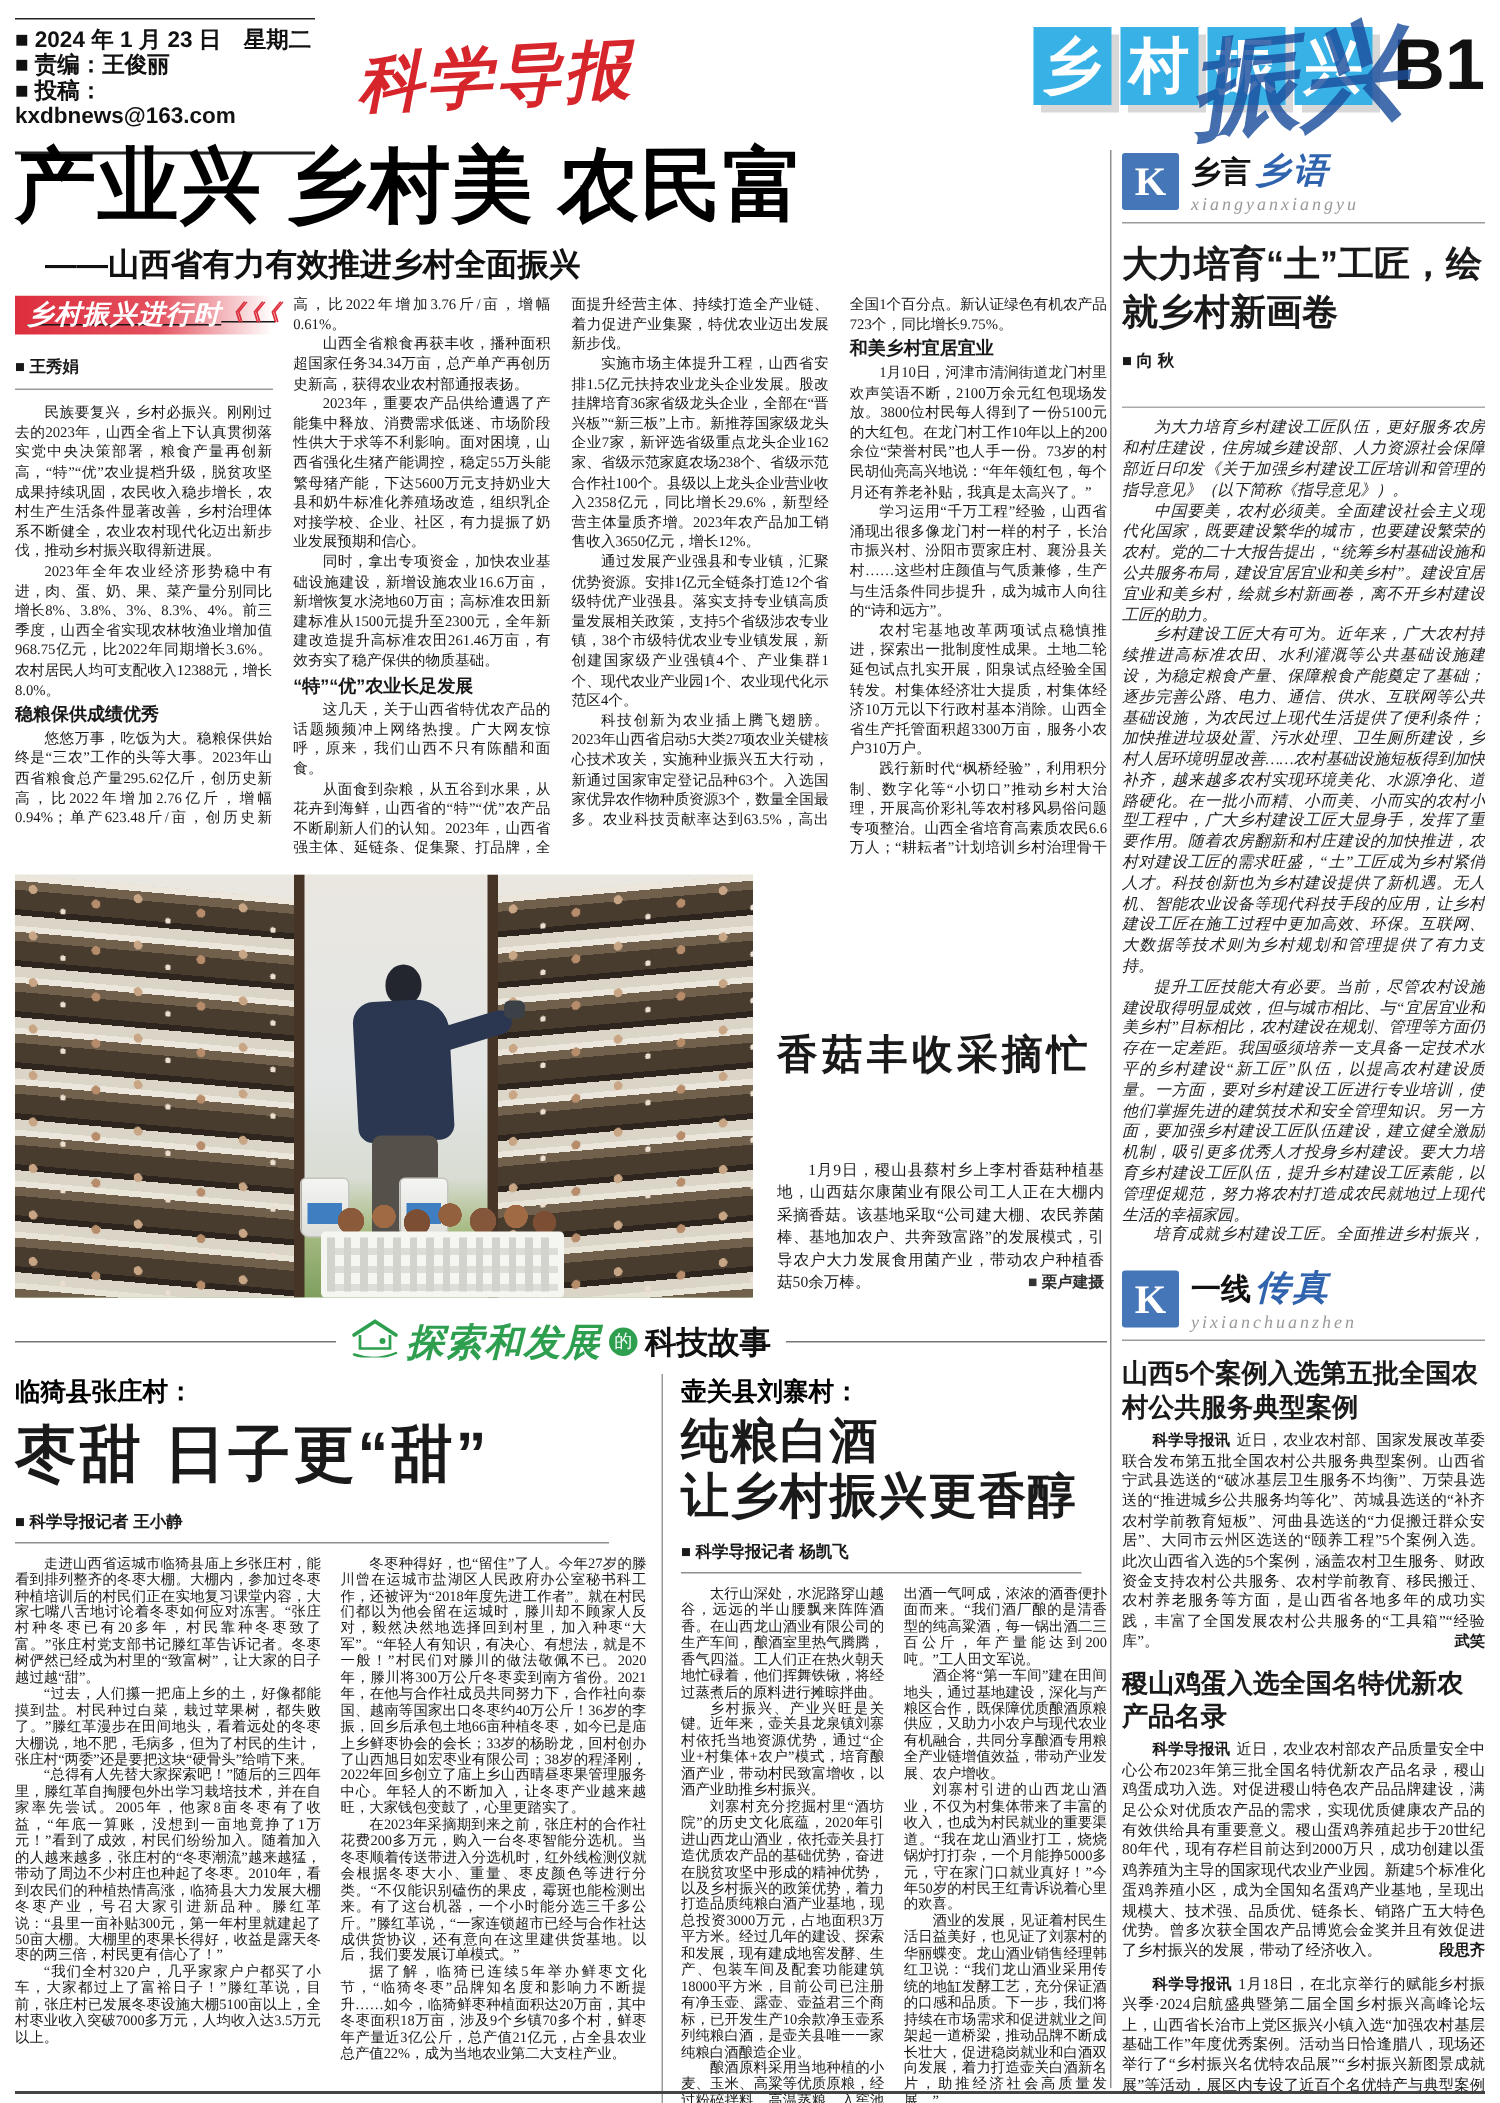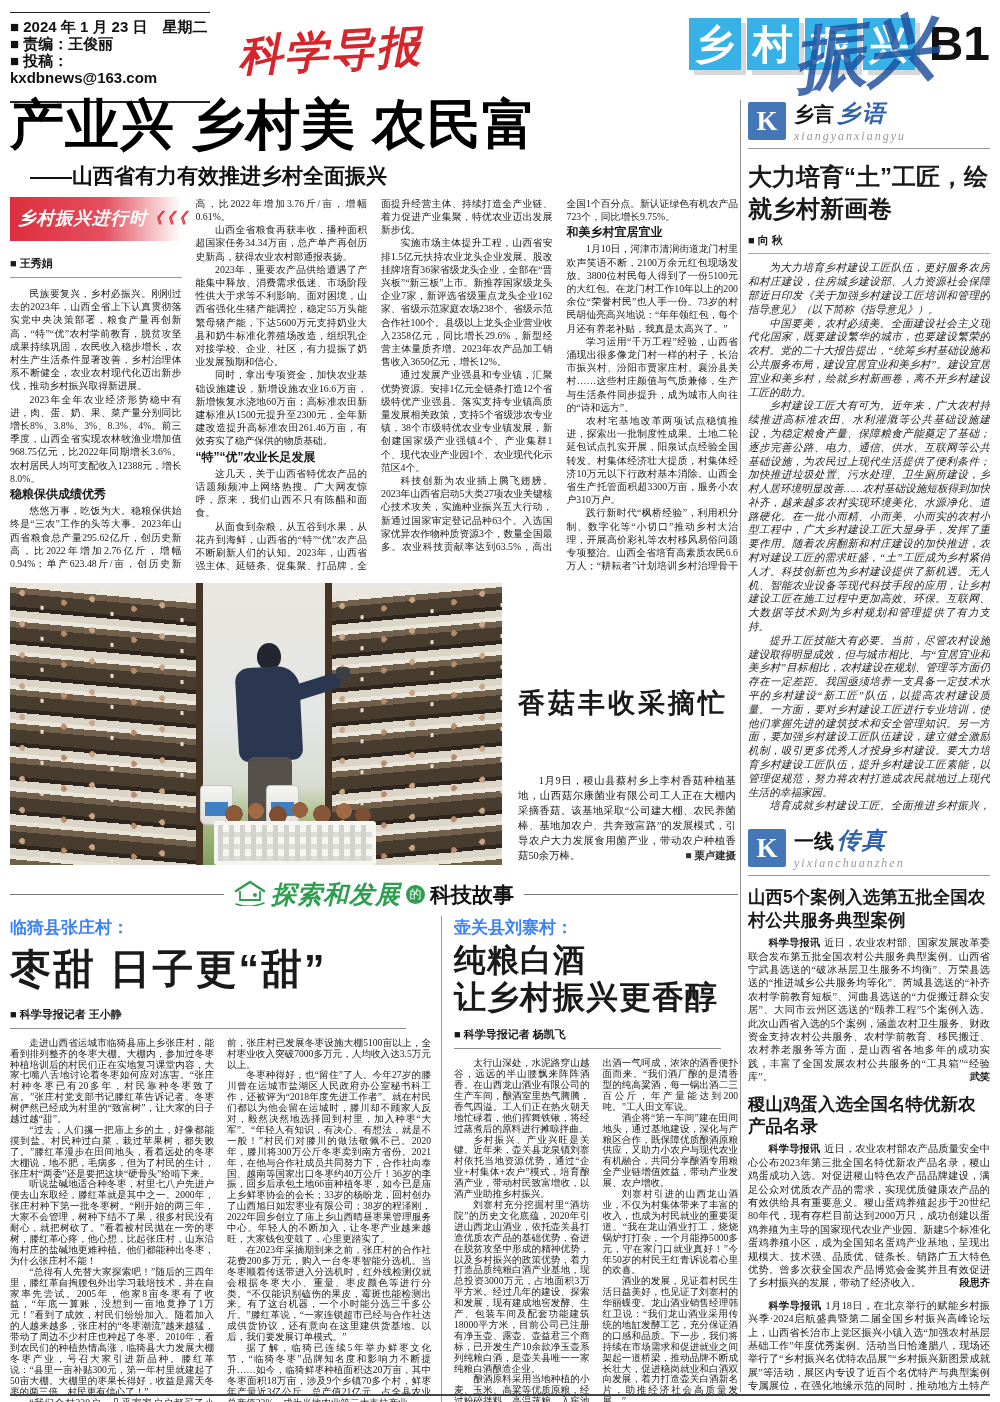--- a/index.html
+++ b/index.html
@@ -14,21 +14,21 @@
   .tiles{display:flex;gap:6px;position:relative;}
   .tile{width:52px;height:52px;background:#38b2e6;box-shadow:5px 5px 0 #d8d8d8;color:#fff;font-family:"Liberation Sans",sans-serif;font-weight:bold;font-size:40px;line-height:52px;text-align:center;}
   .tile-accent{position:absolute;left:104px;top:-10px;font-size:72px;font-weight:bold;font-style:italic;color:#1d4f9e;opacity:.82;transform:rotate(-6deg);pointer-events:none;font-family:"Liberation Serif",serif;}
   .page-no{font-size:48px;font-weight:bold;color:#111;font-family:"Liberation Sans",sans-serif;}
 
   
   .main{position:absolute;left:10px;top:96px;width:728px;}
   .lead-title{font-family:"Liberation Sans","DejaVu Sans",sans-serif;font-weight:900;font-size:54px;line-height:1.05;letter-spacing:1px;color:#000000;}
   .lead-subtitle{font-family:"Liberation Sans",sans-serif;font-weight:bold;font-size:21px;margin:9px 0 7px 20px;color:#111;}
   .lead-cols{column-count:4;column-gap:14px;height:378px;overflow:hidden;text-align:justify;font-size:9.8px;line-height:13.2px;color:#191919;}
-  .progress-banner{height:44px;display:flex;align-items:center;justify-content:space-between;padding:0 3px 0 8px;background:linear-gradient(90deg,#dd2e3d 0%,#e4505e 55%,#f4bcc0 82%,#ffffff 100%);margin-bottom:14px;break-inside:avoid;}
+  .progress-banner{height:26px;display:flex;align-items:center;justify-content:space-between;padding:0 3px 0 8px;background:linear-gradient(90deg,#dd2e3d 0%,#e4505e 55%,#f4bcc0 82%,#ffffff 100%);margin-bottom:14px;break-inside:avoid;text-decoration:underline;}
   .progress-banner .bn-text{color:#fff;font-weight:bold;font-style:italic;font-size:17.5px;font-family:"Liberation Sans",sans-serif;letter-spacing:1px;white-space:nowrap;}
   .progress-banner .bn-marks{color:#dd2e3d;font-weight:bold;font-style:italic;font-size:15px;letter-spacing:-3px;}
   .lead-author{font-family:"Liberation Sans",sans-serif;font-weight:bold;font-size:11px;padding:2px 0 7px;border-bottom:1.5px solid #9a9a9a;margin-bottom:9px;break-inside:avoid;}
   .lb{margin:0;}
   .lb.p{text-indent:2em;}
   .lb.h{font-family:"Liberation Sans",sans-serif;font-weight:bold;font-size:12px;margin:3px 0;text-indent:0;}
 
   
   .photo-row{display:flex;margin-top:8px;height:282px;}
   .photo{width:492px;flex:none;position:relative;overflow:hidden;background:linear-gradient(180deg,#eae7e0 0%,#e3e6e5 48%,#d8dcd2 72%,#a7bb82 84%,#7f9f5f 100%);}
@@ -61,41 +61,41 @@
   .badge-rule{flex:1;border-top:1px solid #777;}
   .badge{display:flex;align-items:center;gap:5px;white-space:nowrap;}
   .badge-brand{color:#2e9e4f;font-size:25px;font-weight:bold;font-style:italic;font-family:"Liberation Serif",serif;letter-spacing:1px;}
   .badge-de{background:#2e9e4f;color:#fff;border-radius:50%;width:19px;height:19px;line-height:19px;text-align:center;font-size:12px;flex:none;}
   .badge-suffix{font-family:"Liberation Sans",sans-serif;font-weight:900;font-size:21px;color:#111;}
 
   
   .bottom-row{display:flex;margin-top:4px;height:504px;}
   .story-a{width:432px;flex:none;padding-right:10px;border-right:1px solid #999;}
   .story-b{flex:1;padding-left:12px;}
-  .kicker{font-family:"Liberation Sans",sans-serif;font-weight:bold;font-size:17px;color:#3b82f6;}
+  .kicker{font-family:"Liberation Sans",sans-serif;font-weight:bold;font-size:17px;color:#000000;}
   .title-a{font-family:"Liberation Sans",sans-serif;font-weight:900;font-size:41px;letter-spacing:2px;margin:3px 0 10px;}
   .title-b{font-family:"Liberation Sans",sans-serif;font-weight:900;font-size:32px;line-height:1.18;letter-spacing:1px;margin:3px 0 10px;}
   .story-author{font-family:"Liberation Sans",sans-serif;font-weight:bold;font-size:11px;padding-bottom:6px;border-bottom:1.5px solid #8d8d8d;margin-bottom:9px;width:94%;}
   .body-2col{column-count:2;column-gap:13px;text-align:justify;font-size:9.6px;line-height:10.9px;overflow:hidden;color:#191919;}
   .body-2col.ha{height:392px;}
   .body-2col.hb{height:362px;}
   .body-2col p{text-indent:2em;margin:0;}
 
   
   .v-sep{position:absolute;left:740px;top:100px;height:1292px;width:1px;background:#8f8f8f;}
   .sidebar{position:absolute;left:748px;top:98px;width:242px;height:1296px;overflow:hidden;}
   .sec-head{display:flex;align-items:center;gap:8px;border-bottom:1px solid #9a9a9a;padding-bottom:4px;}
   .k-box{width:38px;height:38px;flex:none;background:#4576b8;color:#fff;font-family:"Liberation Serif",serif;font-weight:bold;font-size:27px;line-height:38px;text-align:center;border-radius:2px;}
   .sec-names{display:flex;flex-direction:column;}
   .sec-name-row{display:flex;align-items:baseline;gap:3px;}
   .sec-black{font-family:"Liberation Sans",sans-serif;font-weight:900;font-size:20px;color:#111;}
   .sec-blue{font-family:"Liberation Serif",serif;font-weight:bold;font-style:italic;font-size:23px;color:#2f63ad;letter-spacing:2px;}
   .sec-pinyin{font-family:"Liberation Serif",serif;font-style:italic;font-size:12px;color:#999;letter-spacing:2px;}
   .xy-title{font-family:"Liberation Sans",sans-serif;font-weight:900;font-size:24px;line-height:1.32;margin:12px 0 9px;}
-  .xy-author{font-family:"Liberation Sans",sans-serif;font-weight:bold;font-size:11px;border-bottom:1px solid #aaa;padding-bottom:5px;margin-bottom:7px;}
+  .xy-author{font-family:"Liberation Sans",sans-serif;font-weight:bold;font-size:11px;border-bottom:1px solid #aaa;padding-bottom:23px;margin-bottom:7px;}
   .xy-body{font-style:italic;font-size:10.6px;line-height:13.8px;text-align:justify;height:552px;overflow:hidden;color:#222;margin-bottom:12px;}
   .xy-body p{text-indent:2em;margin:0;}
   .briefs{margin-top:10px;}
   .brief{margin-bottom:9px;}
   .brief-title{font-family:"Liberation Sans",sans-serif;font-weight:900;font-size:17.5px;line-height:1.28;margin:7px 0 5px;}
   .brief-text{font-size:10.2px;line-height:13.4px;text-align:justify;text-indent:2em;}
   .brief-lead{font-family:"Liberation Sans",sans-serif;font-weight:bold;margin-right:4px;font-style:normal;}
   .brief-sign{float:right;font-family:"Liberation Sans",sans-serif;font-weight:bold;margin-left:6px;}
 
   .page-bottom-rule{position:absolute;left:10px;right:10px;bottom:6px;height:2px;background:#444;}
@@ -128,21 +128,21 @@
   <div class="lead-subtitle">——山西省有力有效推进乡村全面振兴</div>
 
   <div class="lead-cols">
     <div class="progress-banner">
       <span class="bn-text">乡村振兴进行时</span>
       <span class="bn-marks">《《《</span>
     </div>
     <div class="lead-author">■ 王秀娟</div>
     <div>
 
-    <p class="lb p">民族要复兴，乡村必振兴。刚刚过去的2023年，山西全省上下认真贯彻落实党中央决策部署，粮食产量再创新高，“特”“优”农村学前教育，脱贫攻坚成果持续巩固，农民收入稳步增长，农村生产生活条件显著改善，乡村治理体系不断健全，农业农村现代化迈出新步伐，推动乡村振兴取得新进展。</p>
+    <p class="lb p">民族要复兴，乡村必振兴。刚刚过去的2023年，山西全省上下认真贯彻落实党中央决策部署，粮食产量再创新高，“特”“优”农业提档升级，脱贫攻坚成果持续巩固，农民收入稳步增长，农村生产生活条件显著改善，乡村治理体系不断健全，农业农村现代化迈出新步伐，推动乡村振兴取得新进展。</p>
         <p class="lb p">2023年全年农业经济形势稳中有进，肉、蛋、奶、果、菜产量分别同比增长8%、3.8%、3%、8.3%、4%。前三季度，山西全省实现农林牧渔业增加值968.75亿元，比2022年同期增长3.6%。农村居民人均可支配收入12388元，增长8.0%。</p>
         <p class="lb h">稳粮保供成绩优秀</p>
         <p class="lb p">悠悠万事，吃饭为大。稳粮保供始终是“三农”工作的头等大事。2023年山西省粮食总产量295.62亿斤，创历史新高，比2022年增加2.76亿斤，增幅0.94%；单产623.48斤/亩，创历史新高，比2022年增加3.76斤/亩，增幅0.61%。</p>
         <p class="lb p">山西全省粮食再获丰收，播种面积超国家任务34.34万亩，总产单产再创历史新高，获得农业农村部通报表扬。</p>
         <p class="lb p">2023年，重要农产品供给遭遇了产能集中释放、消费需求低迷、市场阶段性供大于求等不利影响。面对困境，山西省强化生猪产能调控，稳定55万头能繁母猪产能，下达5600万元支持奶业大县和奶牛标准化养殖场改造，组织乳企对接学校、企业、社区，有力提振了奶业发展预期和信心。</p>
         <p class="lb p">同时，拿出专项资金，加快农业基础设施建设，新增设施农业16.6万亩，新增恢复水浇地60万亩；高标准农田新建标准从1500元提升至2300元，全年新建改造提升高标准农田261.46万亩，有效夯实了稳产保供的物质基础。</p>
         <p class="lb h">“特”“优”农业长足发展</p>
         <p class="lb p">这几天，关于山西省特优农产品的话题频频冲上网络热搜。广大网友惊呼，原来，我们山西不只有陈醋和面食。</p>
         <p class="lb p">从面食到杂粮，从五谷到水果，从花卉到海鲜，山西省的“特”“优”农产品不断刷新人们的认知。2023年，山西省强主体、延链条、促集聚、打品牌，全面提升经营主体、持续打造全产业链、着力促进产业集聚，特优农业迈出发展新步伐。</p>
         <p class="lb p">实施市场主体提升工程，山西省安排1.5亿元扶持农业龙头企业发展。股改挂牌培育36家省级龙头企业，全部在“晋兴板”“新三板”上市。新推荐国家级龙头企业7家，新评选省级重点龙头企业162家、省级示范家庭农场238个、省级示范合作社100个。县级以上龙头企业营业收入2358亿元，同比增长29.6%，新型经营主体量质齐增。2023年农产品加工销售收入3650亿元，增长12%。</p>
@@ -205,21 +205,20 @@
 
   <div class="bottom-row">
     <div class="story-a">
       <div class="kicker">临猗县张庄村：</div>
       <div class="title-a">枣甜  日子更“甜”</div>
       <div class="story-author">■ 科学导报记者 王小静</div>
       <div class="body-2col ha">
 
       <p>走进山西省运城市临猗县庙上乡张庄村，能看到排列整齐的冬枣大棚。大棚内，参加过冬枣种植培训后的村民们正在实地复习课堂内容，大家七嘴八舌地讨论着冬枣如何应对冻害。“张庄村种冬枣已有20多年，村民靠种冬枣致了富。”张庄村党支部书记滕红革告诉记者。冬枣树俨然已经成为村里的“致富树”，让大家的日子越过越“甜”。</p>
           <p>“过去，人们攥一把庙上乡的土，好像都能摸到盐。村民种过白菜，栽过苹果树，都失败了。”滕红革漫步在田间地头，看着远处的冬枣大棚说，地不肥，毛病多，但为了村民的生计，张庄村“两委”还是要把这块“硬骨头”给啃下来。</p>
-          <p>听说盐碱地适合种冬枣，村里七八户先进户便去山东取经，滕红革就是其中之一。2000年，张庄村种下第一批冬枣树。“刚开始的两三年，大家不会管理，树种下结不了果，很多村民没有耐心，就把树砍了。”看着被村民抛在一旁的枣树，滕红革心疼，他心想，比起张庄村，山东沿海村庄的盐碱地更难种植。他们都能种出冬枣，为什么张庄村不能！</p>
           <p>“总得有人先替大家探索吧！”随后的三四年里，滕红革自掏腰包外出学习栽培技术，并在自家率先尝试。2005年，他家8亩冬枣有了收益，“年底一算账，没想到一亩地竟挣了1万元！”看到了成效，村民们纷纷加入。随着加入的人越来越多，张庄村的“冬枣潮流”越来越猛，带动了周边不少村庄也种起了冬枣。2010年，看到农民们的种植热情高涨，临猗县大力发展大棚冬枣产业，号召大家引进新品种。滕红革说：“县里一亩补贴300元，第一年村里就建起了50亩大棚。大棚里的枣果长得好，收益是露天冬枣的两三倍，村民更有信心了！”</p>
           <p>“我们全村320户，几乎家家户户都买了小车，大家都过上了富裕日子！”滕红革说，目前，张庄村已发展冬枣设施大棚5100亩以上，全村枣业收入突破7000多万元，人均收入达3.5万元以上。</p>
           <p>冬枣种得好，也“留住”了人。今年27岁的滕川曾在运城市盐湖区人民政府办公室秘书科工作，还被评为“2018年度先进工作者”。就在村民们都以为他会留在运城时，滕川却不顾家人反对，毅然决然地选择回到村里，加入种枣“大军”。“年轻人有知识，有决心、有想法，就是不一般！”村民们对滕川的做法敬佩不已。2020年，滕川将300万公斤冬枣卖到南方省份。2021年，在他与合作社成员共同努力下，合作社向泰国、越南等国家出口冬枣约40万公斤！36岁的李振，回乡后承包土地66亩种植冬枣，如今已是庙上乡鲜枣协会的会长；33岁的杨盼龙，回村创办了山西旭日如宏枣业有限公司；38岁的程泽刚，2022年回乡创立了庙上乡山西晴昼枣果管理服务中心。年轻人的不断加入，让冬枣产业越来越旺，大家钱包变鼓了，心里更踏实了。</p>
           <p>在2023年采摘期到来之前，张庄村的合作社花费200多万元，购入一台冬枣智能分选机。当冬枣顺着传送带进入分选机时，红外线检测仪就会根据冬枣大小、重量、枣皮颜色等进行分类。“不仅能识别磕伤的果皮，霉斑也能检测出来。有了这台机器，一个小时能分选三千多公斤。”滕红革说，“一家连锁超市已经与合作社达成供货协议，还有意向在这里建供货基地。以后，我们要发展订单模式。”</p>
           <p>据了解，临猗已连续5年举办鲜枣文化节，“临猗冬枣”品牌知名度和影响力不断提升……如今，临猗鲜枣种植面积达20万亩，其中冬枣面积18万亩，涉及9个乡镇70多个村，鲜枣年产量近3亿公斤，总产值21亿元，占全县农业总产值22%，成为当地农业第二大支柱产业。</p>
         </div>
     </div>
     <div class="story-b">
       <div class="kicker">壶关县刘寨村：</div>
       <div class="title-b">

